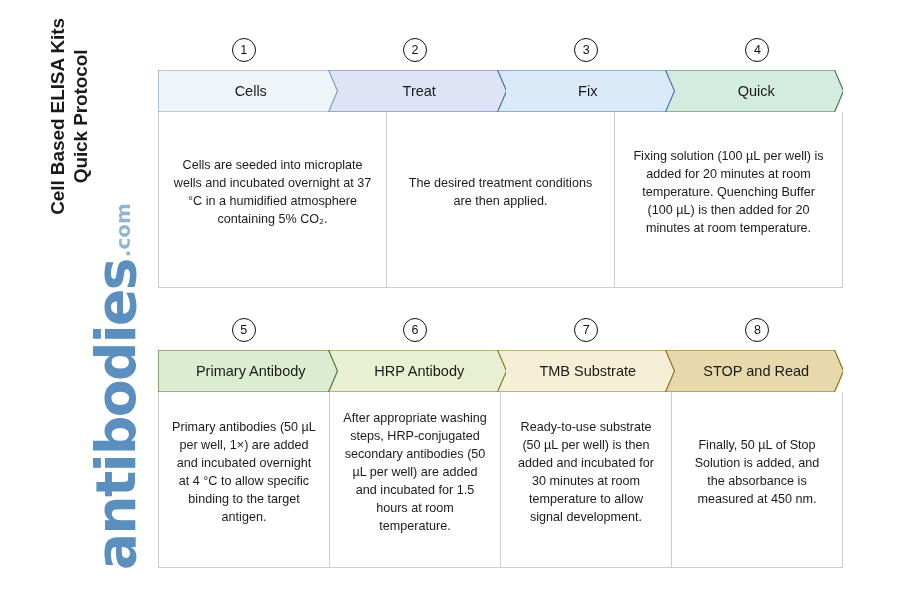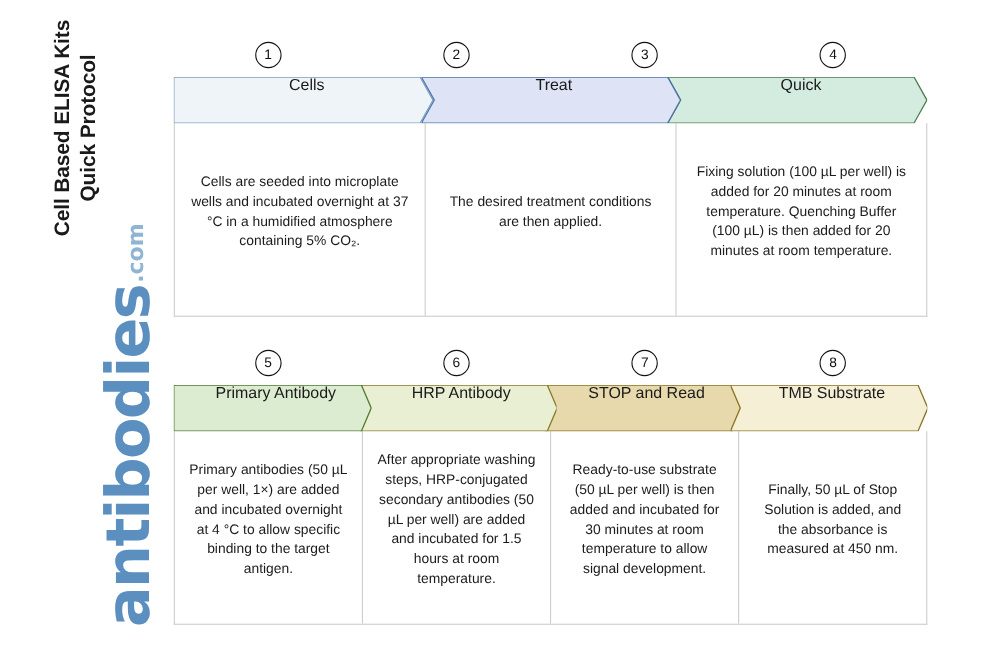--- a/index.html
+++ b/index.html
@@ -80,21 +80,21 @@
   .chevrons{
     position:relative;
     height:42px;
     display:flex;
     margin-top:6px;
   }
   .chev{
     position:relative;
     flex:1 1 0;
     height:42px;
-    display:flex;align-items:flex-start;justify-content:center;
+    display:flex;align-items:center;justify-content:center;
     box-sizing:border-box;
     font-size:14.5px;
     color:#1a1a1a;
     margin-right:-11px;
   }
   .chev:last-child{margin-right:0;}
   .chev .lbl{position:relative; z-index:3; padding-left:6px;}
   .chev .shape{
     position:absolute; inset:0; z-index:1;
   }
@@ -152,20 +152,28 @@
         <span class="lbl">Cells</span>
       </div>
       <div class="chev" style="z-index: 3;">
         <div class="shape">
           <svg preserveAspectRatio="none" viewBox="0 0 100 42">
             <path d="M0,0 L5,21 L0,42 L95,42 L100,21 L95,0 Z" fill="#dee4f5" stroke="#4a74aa" stroke-width="1.2" vector-effect="non-scaling-stroke"></path>
           </svg>
         </div>
         <span class="lbl">Treat</span>
       </div>
+      <div class="chev" style="z-index: 2;">
+        <div class="shape">
+          <svg preserveAspectRatio="none" viewBox="0 0 100 42">
+            <path d="M0,0 L5,21 L0,42 L95,42 L100,21 L95,0 Z" fill="#daeaf8" stroke="#4a74aa" stroke-width="1.2" vector-effect="non-scaling-stroke"></path>
+          </svg>
+        </div>
+        <span class="lbl">Fix</span>
+      </div>
       <div class="chev" style="z-index: 1;">
         <div class="shape">
           <svg preserveAspectRatio="none" viewBox="0 0 100 42">
             <path d="M0,0 L5,21 L0,42 L95,42 L100,21 L95,0 Z" fill="#d4ecdf" stroke="#4f7a52" stroke-width="1.2" vector-effect="non-scaling-stroke"></path>
           </svg>
         </div>
         <span class="lbl">Quick</span>
       </div>
     </div>
   <div class="descs">
@@ -198,36 +206,36 @@
         <span class="lbl">Primary Antibody</span>
       </div>
       <div class="chev" style="z-index: 3;">
         <div class="shape">
           <svg preserveAspectRatio="none" viewBox="0 0 100 42">
             <path d="M0,0 L5,21 L0,42 L95,42 L100,21 L95,0 Z" fill="#e9efd2" stroke="#8a7a2a" stroke-width="1.2" vector-effect="non-scaling-stroke"></path>
           </svg>
         </div>
         <span class="lbl">HRP Antibody</span>
       </div>
+      <div class="chev" style="z-index: 2;">
+        <div class="shape">
+          <svg preserveAspectRatio="none" viewBox="0 0 100 42">
+            <path d="M0,0 L5,21 L0,42 L95,42 L100,21 L95,0 Z" fill="#f5efd5" stroke="#8a7320" stroke-width="1.2" vector-effect="non-scaling-stroke"></path>
+          </svg>
+        </div>
+        <span class="lbl">TMB Substrate</span>
+      </div>
       <div class="chev" style="z-index: 1;">
         <div class="shape">
           <svg preserveAspectRatio="none" viewBox="0 0 100 42">
             <path d="M0,0 L5,21 L0,42 L95,42 L100,21 L95,0 Z" fill="#e7d9ac" stroke="#8a7320" stroke-width="1.2" vector-effect="non-scaling-stroke"></path>
           </svg>
         </div>
         <span class="lbl">STOP and Read</span>
       </div>
-      <div class="chev" style="z-index: 2;">
-        <div class="shape">
-          <svg preserveAspectRatio="none" viewBox="0 0 100 42">
-            <path d="M0,0 L5,21 L0,42 L95,42 L100,21 L95,0 Z" fill="#f5efd5" stroke="#8a7320" stroke-width="1.2" vector-effect="non-scaling-stroke"></path>
-          </svg>
-        </div>
-        <span class="lbl">TMB Substrate</span>
-      </div>
     </div>
   <div class="descs">
       <div class="desc">
         <p>Primary antibodies (50 µL per well, 1×) are added and incubated overnight at 4 °C to allow specific binding to the target antigen.</p>
       </div>
       <div class="desc">
         <p>After appropriate washing steps, HRP-conjugated secondary antibodies (50 µL per well) are added and incubated for 1.5 hours at room temperature.</p>
       </div>
       <div class="desc">
         <p>Ready-to-use substrate (50 µL per well) is then added and incubated for 30 minutes at room temperature to allow signal development.</p>

